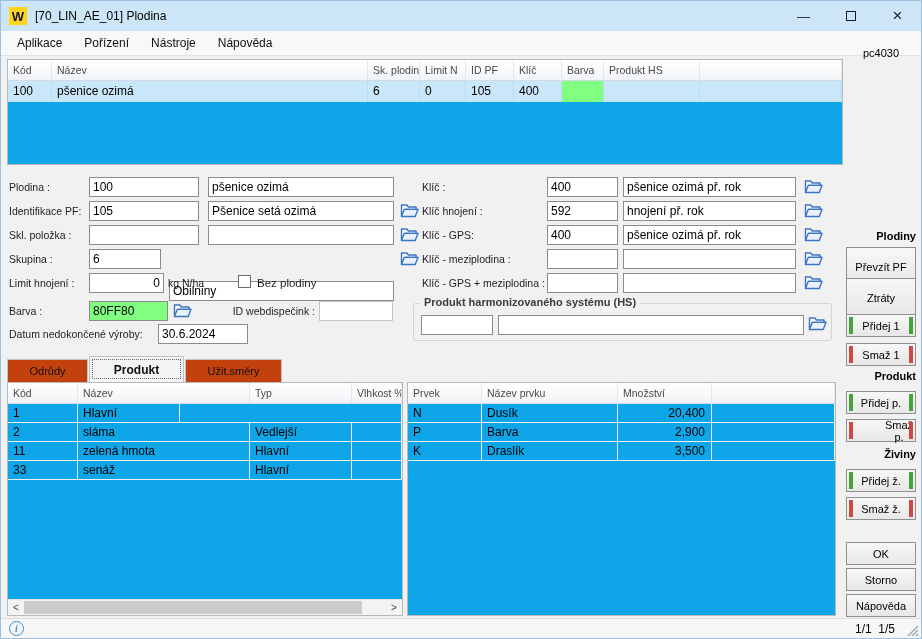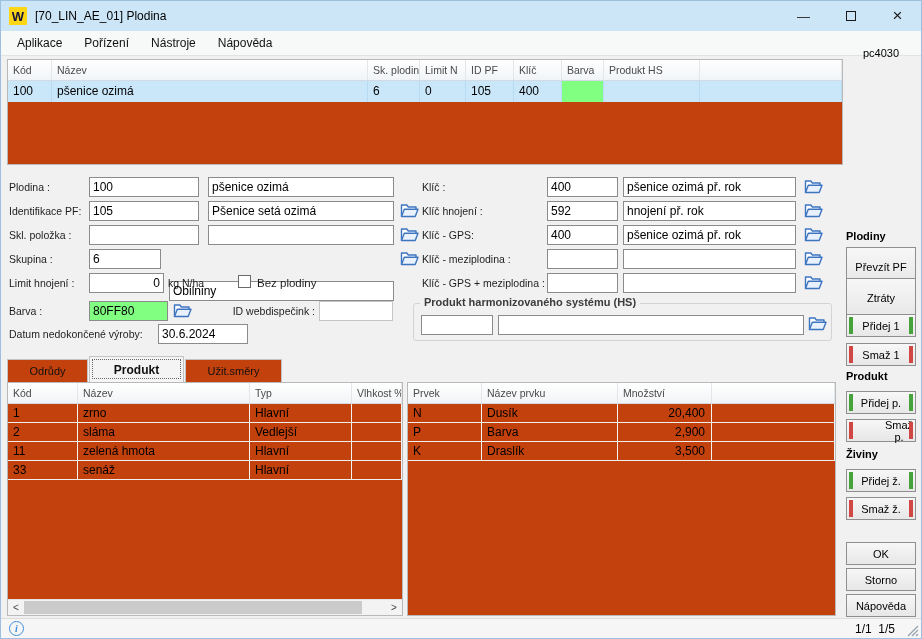--- a/index.html
+++ b/index.html
@@ -14,21 +14,21 @@
   .win-controls { margin-left:auto; display:flex; height:100%; }
   .wc { width:47px; display:flex; align-items:center; justify-content:center; font-size:13px; color:#1a1a1a; }
   .wc.close { font-size:17px; }
   .max-box { width:10px; height:10px; border:1px solid #1a1a1a; display:inline-block; }
 
   
   .menubar { position:absolute; left:0; top:30px; width:100%; height:25px; background:#f7f8f8; border-bottom:1px solid #e3e3e3; display:flex; align-items:center; padding-left:5px; }
   .menu-item { font-size:12px; color:#111; padding:4px 11px; }
 
   
-  .grid { position:absolute; background:#c2410c; border:1px solid #b9b9b9; overflow:hidden; }
+  .grid { position:absolute; background:#0ea5e9; border:1px solid #b9b9b9; overflow:hidden; }
   .g-head { display:flex; height:21px; background:linear-gradient(#ffffff,#f1f4f7); border-bottom:1px solid #d2dbe4; }
   .g-head .gc { font-size:10.5px; color:#4a4a4a; padding:4px 0 0 5px; border-right:1px solid #e4e7ea; overflow:hidden; white-space:nowrap; }
   .g-row { display:flex; font-size:12px; color:#000; }
   .g-row .gc { padding:3px 0 0 5px; overflow:hidden; white-space:nowrap; }
   .toprow { height:21px; }
   .toprow .gc { border-right:1px solid #b6dbf3; }
   .datarow { height:19px; border-bottom:1px solid #efefef; }
   .datarow .gc { border-right:1px solid #f3f3f3; padding-top:2px; }
 
   
@@ -57,21 +57,21 @@
   .cbox { position:absolute; width:13px; height:13px; border:1px solid #6b6b6b; background:#fff; }
   .groupbox { position:absolute; left:412px; top:302px; width:419px; height:38px; border:1px solid #d3d3d3; border-radius:3px; }
   .gb-title { position:absolute; left:419px; top:295px; font-size:11px; font-weight:bold; color:#3c3c3c; background:#f1f1f1; padding:0 4px; white-space:nowrap; }
 
   
   .tab { position:absolute; top:358px; height:23px; background:#c2410c; border:1px solid #c3c3c3; border-bottom:none; font-size:11px; color:#111; display:flex; align-items:center; justify-content:center; }
   .tab.active { top:355px; height:26px; background:#f4f4f4; font-weight:bold; font-size:12px; z-index:2; outline:1px dotted #666; outline-offset:-4px; }
 
   
   .side-label { position:absolute; left:845px; width:70px; text-align:center; font-size:11px; color:#000; }
-  .side-title { position:absolute; left:845px; width:70px; text-align:left; font-size:11px; font-weight:bold; color:#000; }
+  .side-title { position:absolute; left:845px; width:70px; text-align:right; font-size:11px; font-weight:bold; color:#000; }
   .sbtn { position:absolute; left:845px; width:70px; height:23px; background:linear-gradient(#f7f7f7,#e7e7e7); border:1px solid #8f8f8f; font-size:11px; color:#000; display:flex; align-items:center; justify-content:center; font-family:inherit; }
   .sbtn.tall { height:40px; }
   .sbtn.add::before,.sbtn.add::after,.sbtn.del::before,.sbtn.del::after { content:""; position:absolute; top:2px; bottom:2px; width:4px; }
   .sbtn.add::before{left:2px;background:#46a33c;} .sbtn.add::after{right:2px;background:#46a33c;}
   .sbtn.del::before{left:2px;background:#d04743;} .sbtn.del::after{right:2px;background:#d04743;}
 
   
   .statusbar { position:absolute; left:0; top:617px; width:100%; height:22px; background:#f6f6f6; border-top:1px solid #dcdcdc; }
   .info-ic { position:absolute; left:8px; top:620px; width:15px; height:15px; border-radius:50%; border:1px solid #3f8edb; color:#3f8edb; font-size:10px; font-style:italic; font-weight:bold; display:flex; align-items:center; justify-content:center; font-family:"Liberation Serif",serif; }
   .pager { position:absolute; right:26px; top:621px; font-size:12px; color:#000; white-space:pre; }
@@ -237,21 +237,20 @@
 
   <div class="grid" style="left:6px; top:381px; width:396px; height:234px;">
     <div class="g-head">
       <div class="gc pg0">Kód</div>
       <div class="gc pg1">Název</div>
       <div class="gc pg2">Typ</div>
       <div class="gc pg3">Vlhkost %</div>
     </div>
     <div class="g-row datarow">
       <div class="gc pg0">1</div>
-      <div class="gc pg1">zrno</div>
       <div class="gc pg2">Hlavní</div>
       <div class="gc pg3"></div>
     </div>
     <div class="g-row datarow">
       <div class="gc pg0">2</div>
       <div class="gc pg1">sláma</div>
       <div class="gc pg2">Vedlejší</div>
       <div class="gc pg3"></div>
     </div>
     <div class="g-row datarow">

